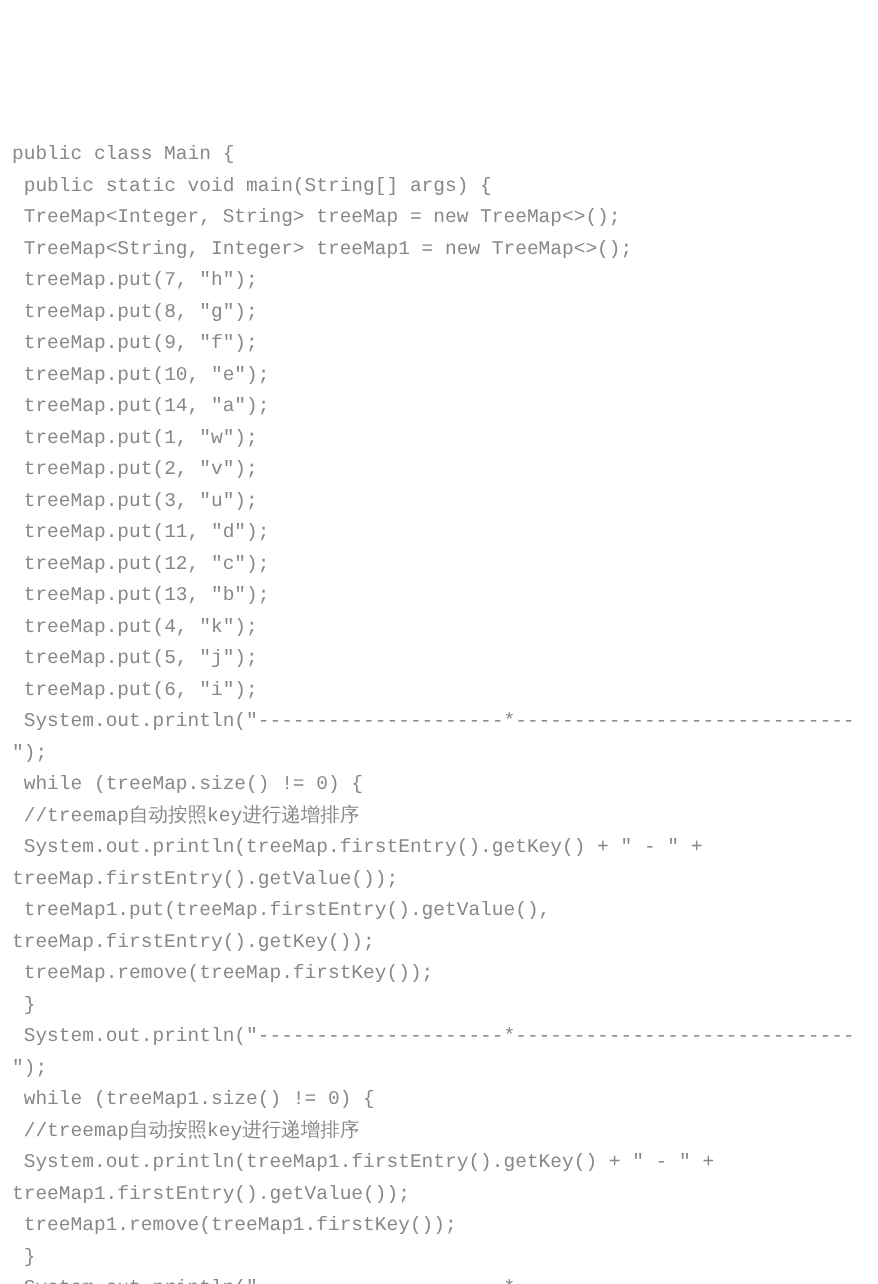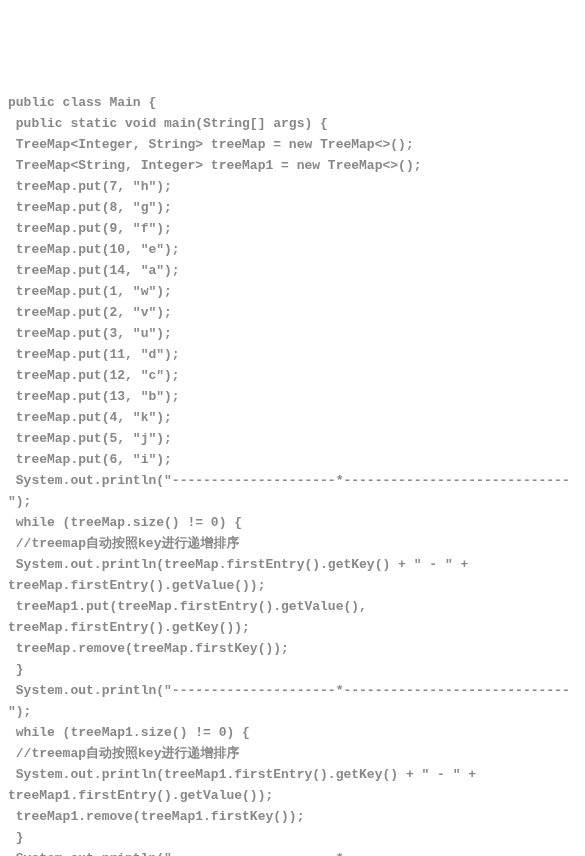--- a/index.html
+++ b/index.html
@@ -9,21 +9,21 @@
     background: #ffffff;
     font-family: Consolas, "Courier New", monospace;
     font-size: 13px;
     line-height: 21px;
     color: #888888;
     padding: 8px 8px;
     white-space: pre-wrap;
     word-wrap: break-word;
     overflow: hidden;
   }
-  .code-line { display: block; font-weight: bold; }
+  .code-line { display: block; }
 </style>
 </head>
 <body>
 
 
 
 <div id="code-container"><span class="code-line">public class Main {</span><span class="code-line"> public static void main(String[] args) {</span><span class="code-line"> TreeMap&lt;Integer, String&gt; treeMap = new TreeMap&lt;&gt;();</span><span class="code-line"> TreeMap&lt;String, Integer&gt; treeMap1 = new TreeMap&lt;&gt;();</span><span class="code-line"> treeMap.put(7, "h");</span><span class="code-line"> treeMap.put(8, "g");</span><span class="code-line"> treeMap.put(9, "f");</span><span class="code-line"> treeMap.put(10, "e");</span><span class="code-line"> treeMap.put(14, "a");</span><span class="code-line"> treeMap.put(1, "w");</span><span class="code-line"> treeMap.put(2, "v");</span><span class="code-line"> treeMap.put(3, "u");</span><span class="code-line"> treeMap.put(11, "d");</span><span class="code-line"> treeMap.put(12, "c");</span><span class="code-line"> treeMap.put(13, "b");</span><span class="code-line"> treeMap.put(4, "k");</span><span class="code-line"> treeMap.put(5, "j");</span><span class="code-line"> treeMap.put(6, "i");</span><span class="code-line"> System.out.println("---------------------*-----------------------------");</span><span class="code-line"> while (treeMap.size() != 0) {</span><span class="code-line"> //treemap自动按照key进行递增排序</span><span class="code-line"> System.out.println(treeMap.firstEntry().getKey() + " - " + treeMap.firstEntry().getValue());</span><span class="code-line"> treeMap1.put(treeMap.firstEntry().getValue(), treeMap.firstEntry().getKey());</span><span class="code-line"> treeMap.remove(treeMap.firstKey());</span><span class="code-line"> }</span><span class="code-line"> System.out.println("---------------------*-----------------------------");</span><span class="code-line"> while (treeMap1.size() != 0) {</span><span class="code-line"> //treemap自动按照key进行递增排序</span><span class="code-line"> System.out.println(treeMap1.firstEntry().getKey() + " - " + treeMap1.firstEntry().getValue());</span><span class="code-line"> treeMap1.remove(treeMap1.firstKey());</span><span class="code-line"> }</span><span class="code-line"> System.out.println("---------------------*-----------------------------");</span></div>
 
 
 

